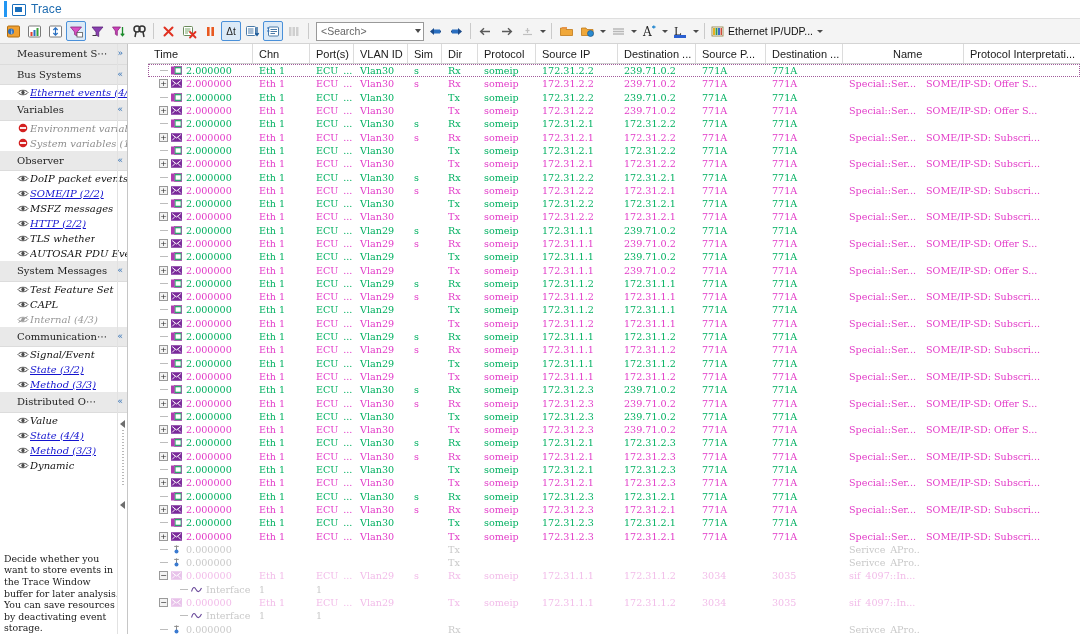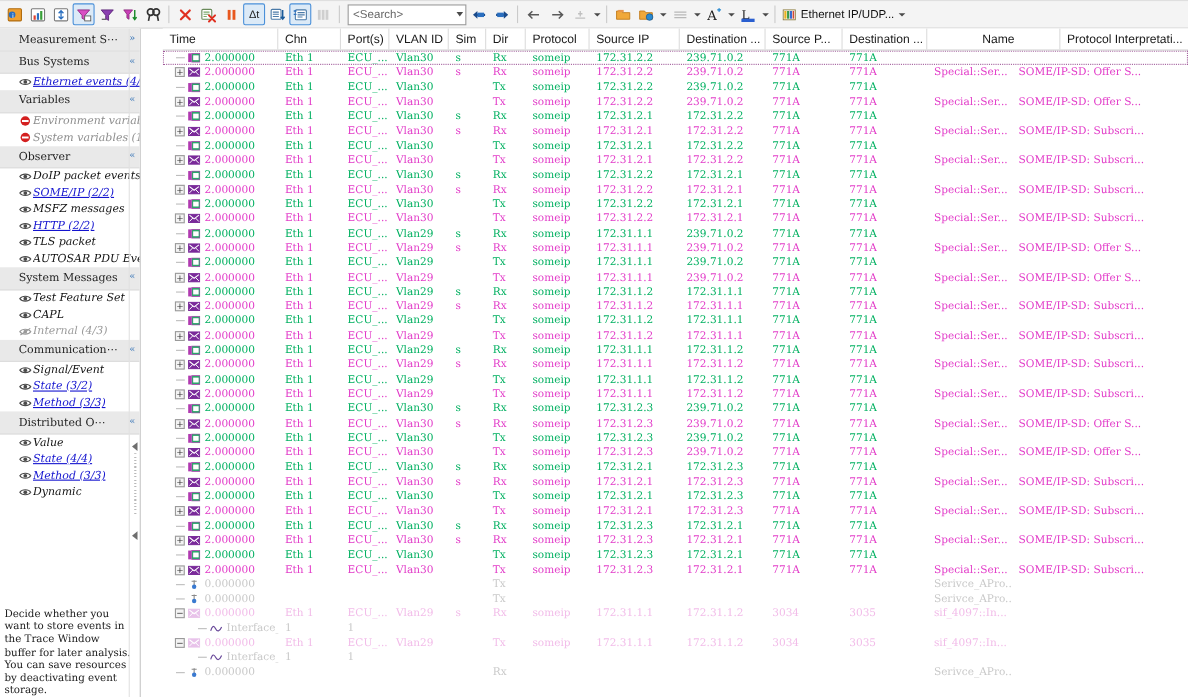--- a/index.html
+++ b/index.html
@@ -82,20 +82,28 @@
   .c-green{color:#00b060;}
   .c-mag{color:#e23ac8;}
   .c-dimm{color:#f2bce9;}
   .c-dimgray{color:#c9c9c9;}
 </style>
 </head>
 <body>
 
 <div class="app">
 
+  <div class="titlebar">
+    <div class="accent"></div>
+    <div class="tb-icon">
+        <div class="o"></div>
+        <div class="i"></div>
+      </div>
+    <div class="tb-title">Trace</div>
+  </div>
 
   <div class="toolbar">
     <div class="tbtn">
       <svg width="15" height="15" viewBox="0 0 15 15">
           <rect x="1.5" y="2" width="12" height="11" rx="1" fill="#f0a030" stroke="#b06c10"></rect>
           <circle cx="5" cy="7.5" r="3" fill="#2a6fc0"></circle>
           <text x="5" y="10" font-size="6" fill="#fff" font-family="DejaVu Sans">i</text>
         </svg>
     </div>
     <div class="tbtn">
@@ -361,21 +369,21 @@
             </span>
             <span class="t">HTTP (2/2)</span>
           </div>
           <div class="itm">
             <span class="ico">
               <svg width="12" height="9" viewBox="0 0 12 9">
                 <path d="M1 4.5 C3 1.5 9 1.5 11 4.5 C9 7.5 3 7.5 1 4.5 Z" fill="none" stroke="#4a4a4a" stroke-width="1"></path>
                 <circle cx="6" cy="4.5" r="1.7" fill="#4a4a4a"></circle>
               </svg>
             </span>
-            <span class="t">TLS packet</span>
+            <span class="t">TLS whether</span>
           </div>
           <div class="itm">
             <span class="ico">
               <svg width="12" height="9" viewBox="0 0 12 9">
                 <path d="M1 4.5 C3 1.5 9 1.5 11 4.5 C9 7.5 3 7.5 1 4.5 Z" fill="none" stroke="#4a4a4a" stroke-width="1"></path>
                 <circle cx="6" cy="4.5" r="1.7" fill="#4a4a4a"></circle>
               </svg>
             </span>
             <span class="t">AUTOSAR PDU Events</span>
           </div>

